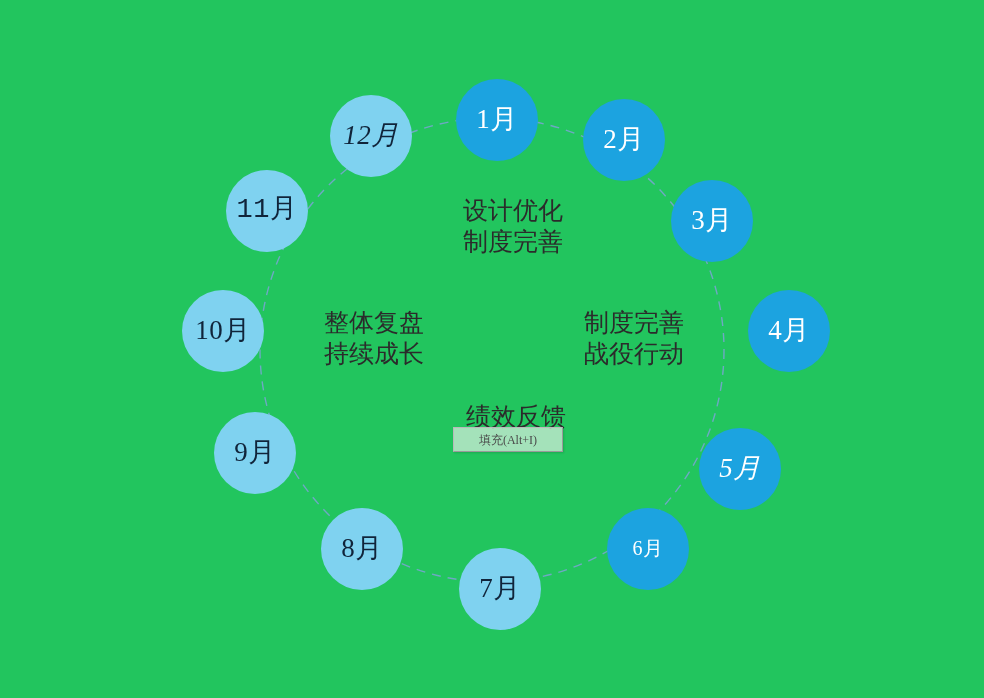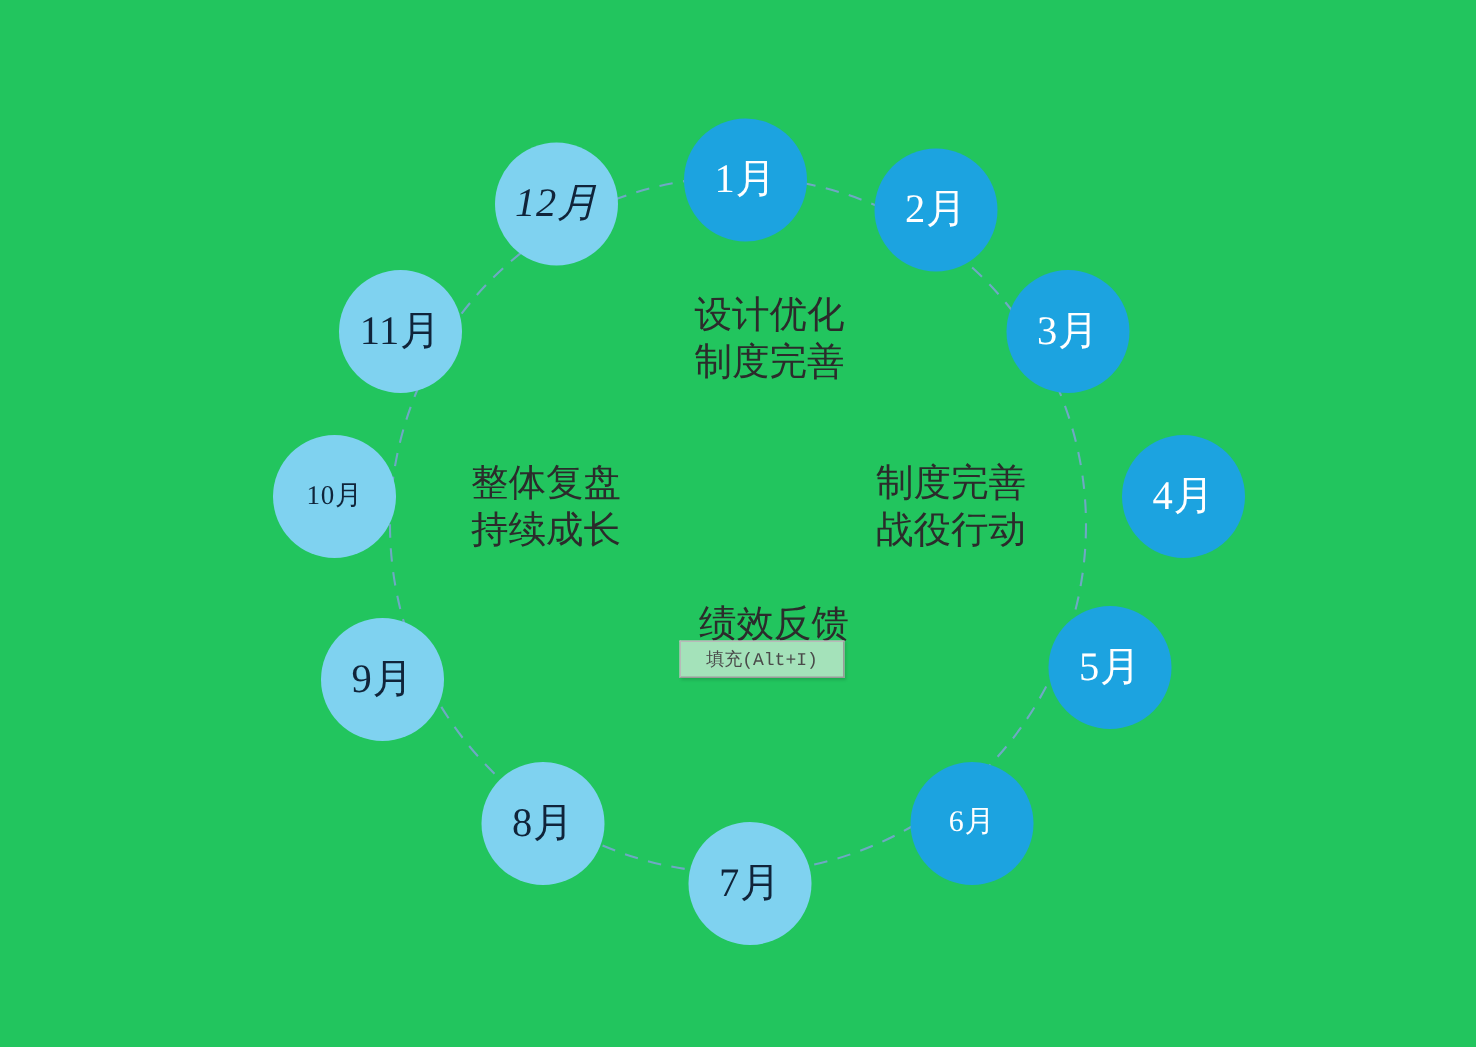--- a/index.html
+++ b/index.html
@@ -63,21 +63,21 @@
     display: block;
   }
   #overlay-tip {
     position: absolute;
     box-sizing: border-box;
     background: rgba(244, 244, 244, 0.62);
     border: 1px solid #b9b9b9;
     border-right-color: #9a9a9a;
     border-bottom-color: #9a9a9a;
     color: #4a4a4a;
-    font-family: Liberation Mono, monospace;
+    font-family: Liberation Serif, serif;
     font-size: 12px;
     line-height: 1;
     display: flex;
     align-items: center;
     justify-content: center;
     white-space: nowrap;
     box-shadow: 1px 1px 2px rgba(0,0,0,0.14);
   }
 </style>
 </head>
@@ -95,48 +95,48 @@
       </div>
       <div class="node dark" style="width: 82px; height: 82px; left: 583px; top: 99px; font-size: 27px;">
         <span class="node-label">2月</span>
       </div>
       <div class="node dark" style="width: 82px; height: 82px; left: 671px; top: 180px; font-size: 27px;">
         <span class="node-label">3月</span>
       </div>
       <div class="node dark" style="width: 82px; height: 82px; left: 748px; top: 290px; font-size: 27px;">
         <span class="node-label">4月</span>
       </div>
-      <div class="node dark" style="width: 82px; height: 82px; left: 699px; top: 404px; font-size: 27px;">
+      <div class="node dark" style="width: 82px; height: 82px; left: 699px; top: 428px; font-size: 27px; font-style: italic;">
         <span class="node-label">5月</span>
       </div>
       <div class="node dark" style="width: 82px; height: 82px; left: 607px; top: 508px; font-size: 20px;">
         <span class="node-label">6月</span>
       </div>
       <div class="node light" style="width: 82px; height: 82px; left: 459px; top: 548px; font-size: 27px;">
         <span class="node-label">7月</span>
       </div>
       <div class="node light" style="width: 82px; height: 82px; left: 321px; top: 508px; font-size: 27px;">
         <span class="node-label">8月</span>
       </div>
       <div class="node light" style="width: 82px; height: 82px; left: 214px; top: 412px; font-size: 27px; align-items: center;">
         <span class="node-label">9月</span>
       </div>
-      <div class="node light" style="width: 82px; height: 82px; left: 182px; top: 290px; font-size: 18px; text-align: right;">
+      <div class="node light" style="width: 82px; height: 82px; left: 182px; top: 290px; font-size: 27px; text-align: right;">
         <span class="node-label">10月</span>
       </div>
-      <div class="node light" style="width: 82px; height: 82px; left: 226px; top: 180px; font-size: 27px;">
+      <div class="node light" style="width: 82px; height: 82px; left: 226px; top: 170px; font-size: 27px; font-family: Liberation Mono, monospace;">
         <span class="node-label">11月</span>
       </div>
       <div class="node light" style="width: 82px; height: 82px; left: 330px; top: 95px; font-size: 27px; font-style: italic;">
         <span class="node-label">12月</span>
       </div>
     </div>
 
   <div id="texts-layer">
       <div class="quad-text" style="left: 513px; top: 196px; transform: translateX(-50%);"><span class="tline">设计优化</span><span class="tline">制度完善</span></div>
       <div class="quad-text" style="left: 634px; top: 308px; transform: translateX(-50%);"><span class="tline">制度完善</span><span class="tline">战役行动</span></div>
-      <div class="quad-text" style="left: 364px; top: 308px; transform: translateX(-50%);"><span class="tline">整体复盘</span><span class="tline">持续成长</span></div>
+      <div class="quad-text" style="left: 374px; top: 308px; transform: translateX(-50%);"><span class="tline">整体复盘</span><span class="tline">持续成长</span></div>
       <div class="quad-text" style="left: 516px; top: 402px; transform: translateX(-50%);"><span class="tline">绩效反馈</span></div>
     </div>
 
   <div id="overlay-tip" style="left: 453px; top: 427px; width: 110px; height: 25px;">填充(Alt+I)</div>
 
 </div>
 
 </body></html>

